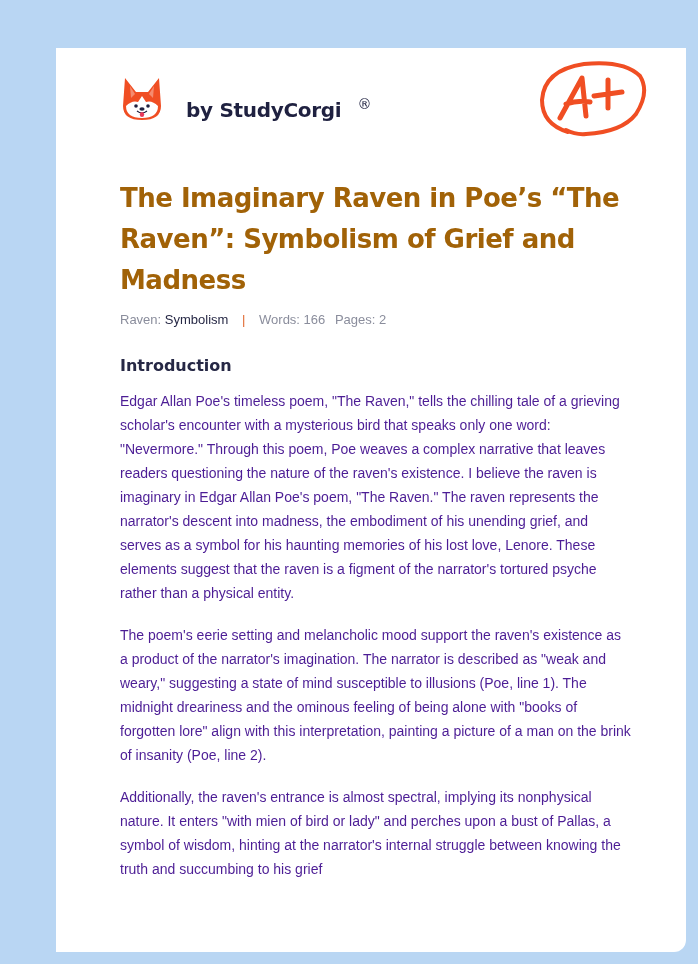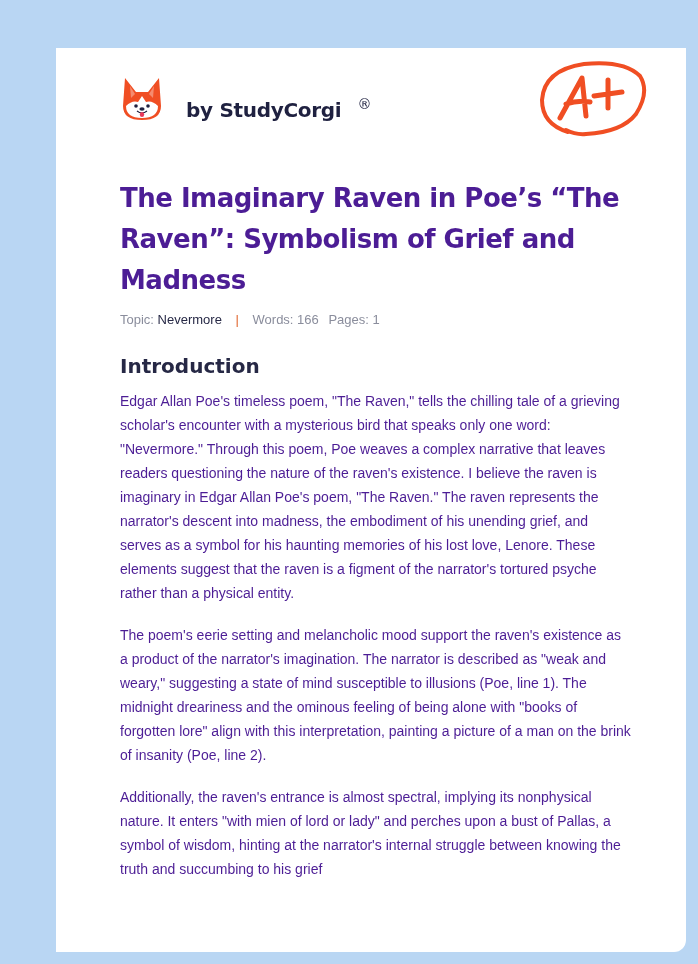--- a/index.html
+++ b/index.html
@@ -19,31 +19,31 @@
   .brand {
     margin-left:12px; margin-top:14px;
     font-family:"DejaVu Sans", sans-serif; font-weight:bold; font-size:20px;
     color:#1f2140; letter-spacing:-0.3px;
   }
   .reg { font-family:"DejaVu Sans", sans-serif; font-size:14px; color:#1f2140; position:relative; top:-10px; margin-left:4px; }
   .grade { position:absolute; left:482px; top:10px; width:112px; height:82px; }
   .title {
     position:absolute; left:64px; top:130px; width:520px;
     font-family:"DejaVu Sans", sans-serif; font-weight:bold;
-    font-size:26px; line-height:41px; color:#4c1d95; margin:0;
+    font-size:26px; line-height:41px; color:#a16207; margin:0;
     letter-spacing:-0.5px;
   }
   .meta { position:absolute; left:64px; top:264px; font-size:13px; color:#8a8d9c; }
   .meta .topic-val { color:#262845; }
   .meta .sep { color:#e0662e; margin:0 10px; }
   .meta .pages { margin-left:6px; }
   .content { position:absolute; left:64px; top:305px; width:512px; }
   h2 {
     font-family:"DejaVu Sans", sans-serif; font-weight:bold;
-    font-size:20px; color:#262845; margin:0 0 10px 0; line-height:26px;
+    font-size:16px; color:#262845; margin:0 0 10px 0; line-height:26px;
   }
   p {
     font-family:"Liberation Sans", sans-serif; font-size:14px;
     line-height:24px; color:#4c1d95; margin:0 0 18px 0;
   }
   .sec2 { margin-top:-2px; }
 </style>
 </head>
 <body>
 
@@ -67,27 +67,27 @@
 
   <svg class="grade" viewBox="0 0 112 82">
     <path d="M30 74 Q4 66 4 42 Q6 12 46 6 Q86 2 102 18 Q112 34 98 56 Q84 74 48 76 Q38 77 28 72" stroke="#f04e23" stroke-width="4" fill="none" stroke-linecap="round"></path>
     <path d="M22 60 L44 20 L48 58 M28 46 Q40 42 52 44" stroke="#f04e23" stroke-width="5" fill="none" stroke-linecap="round" stroke-linejoin="round"></path>
     <path d="M56 38 L84 34 M70 22 L70 50" stroke="#f04e23" stroke-width="5" fill="none" stroke-linecap="round"></path>
   </svg>
 
   <h1 class="title">The Imaginary Raven in Poe’s “The Raven”: Symbolism of Grief and Madness</h1>
 
   <div class="meta">
-    <span>Topic:</span>
-    <span class="topic-val">Nevermore</span>
+    <span>Raven:</span>
+    <span class="topic-val">Symbolism</span>
     <span class="sep">|</span>
     <span>Words: 166</span>
-    <span class="pages">Pages: 1</span>
+    <span class="pages">Pages: 2</span>
   </div>
 
   <div class="content">
     <h2>Introduction</h2>
     <p>Edgar Allan Poe's timeless poem, "The Raven," tells the chilling tale of a grieving scholar's encounter with a mysterious bird that speaks only one word: "Nevermore." Through this poem, Poe weaves a complex narrative that leaves readers questioning the nature of the raven's existence. I believe the raven is imaginary in Edgar Allan Poe's poem, "The Raven." The raven represents the narrator's descent into madness, the embodiment of his unending grief, and serves as a symbol for his haunting memories of his lost love, Lenore. These elements suggest that the raven is a figment of the narrator's tortured psyche rather than a physical entity.</p>
 
     <p>The poem's eerie setting and melancholic mood support the raven's existence as a product of the narrator's imagination. The narrator is described as "weak and weary," suggesting a state of mind susceptible to illusions (Poe, line 1). The midnight dreariness and the ominous feeling of being alone with "books of forgotten lore" align with this interpretation, painting a picture of a man on the brink of insanity (Poe, line 2).</p>
-    <p>Additionally, the raven's entrance is almost spectral, implying its nonphysical nature. It enters "with mien of lord or lady" and perches upon a bust of Pallas, a symbol of wisdom, hinting at the narrator's internal struggle between knowing the truth and succumbing to his grief</p>
+    <p>Additionally, the raven's entrance is almost spectral, implying its nonphysical nature. It enters "with mien of bird or lady" and perches upon a bust of Pallas, a symbol of wisdom, hinting at the narrator's internal struggle between knowing the truth and succumbing to his grief</p>
   </div>
 </div>
 
 </body></html>

